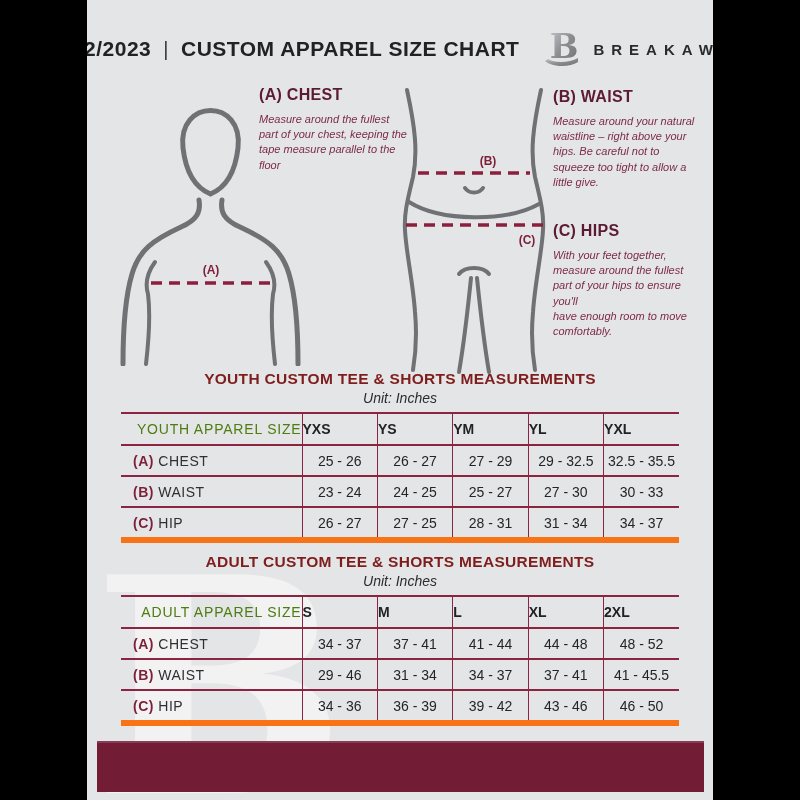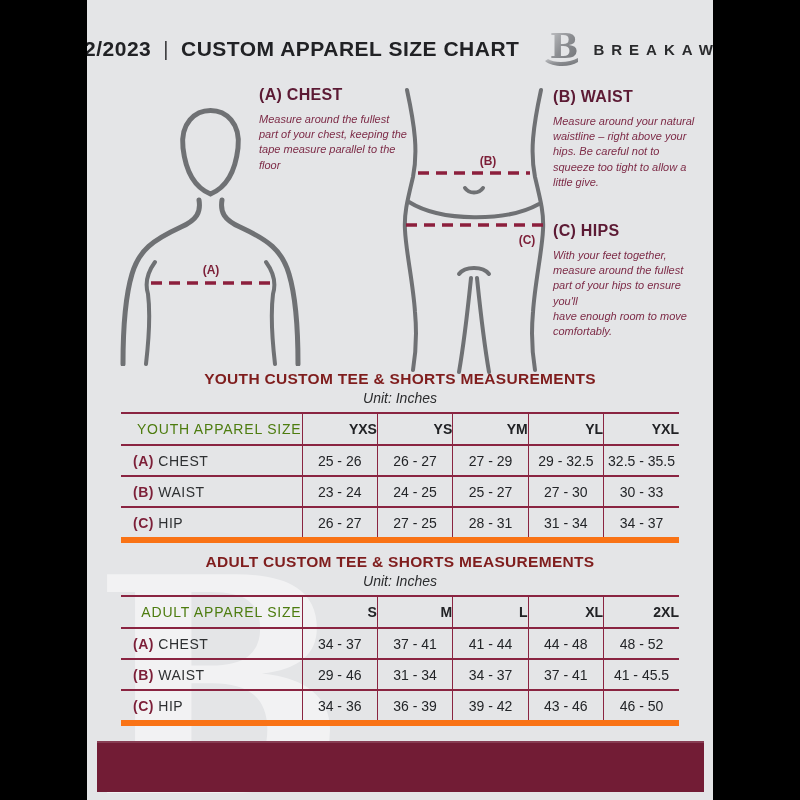--- a/index.html
+++ b/index.html
@@ -56,21 +56,21 @@
   .diag-label{font-size:12px;font-weight:bold;fill:#7c1f38;font-family:"Liberation Sans",sans-serif;}
 
   
   .section-title{margin:2px 0 0 0;text-align:center;font-size:15.5px;font-weight:700;color:#7f1d1d;letter-spacing:.3px;}
   .unit{margin:2px 0 0 0;text-align:center;font-size:14px;font-style:italic;font-weight:400;color:#2b2c2e;}
   table{width:558px;margin:6px auto 0 auto;border-collapse:collapse;table-layout:fixed;background:transparent;}
   col.c-first{width:181px;}
   th,td{padding:0;}
   thead th{
     border-top:2px solid #8a2441;border-bottom:2px solid #8a2441;
-    height:30px;font-size:14px;font-weight:700;color:#212225;text-align:right;
+    height:30px;font-size:14px;font-weight:700;color:#212225;text-align:left;
   }
   th.first{font-weight:400;text-align:right;padding-left:12px;letter-spacing:.8px;color:#4d7c0f;}
   th:not(.first),td:not(.first){border-left:1.5px solid #8a2441;}
   tbody td{
     border-top:2px solid #8a2441;height:29px;font-size:14px;color:#232528;text-align:center;
   }
   tbody tr:last-child td{border-bottom:6px solid #f97316;}
   td.first{text-align:left;padding-left:12px;letter-spacing:.5px;color:#2e3032;}
   td.first .pfx{font-weight:700;color:#7c1f38;}
   .tbl-gap{height:8px;}

